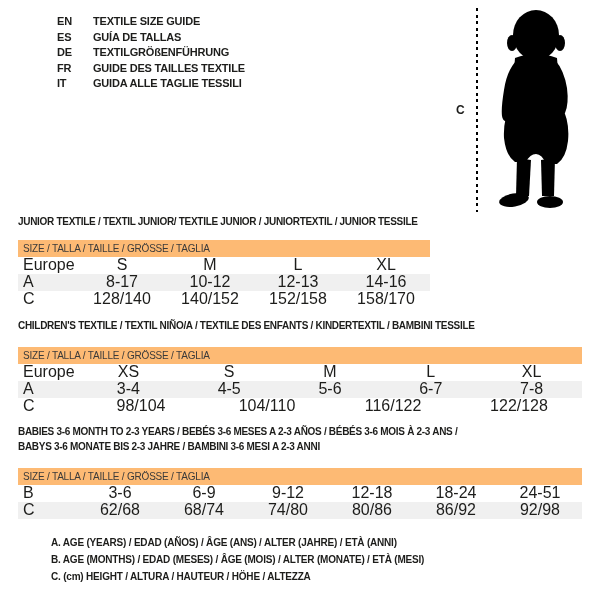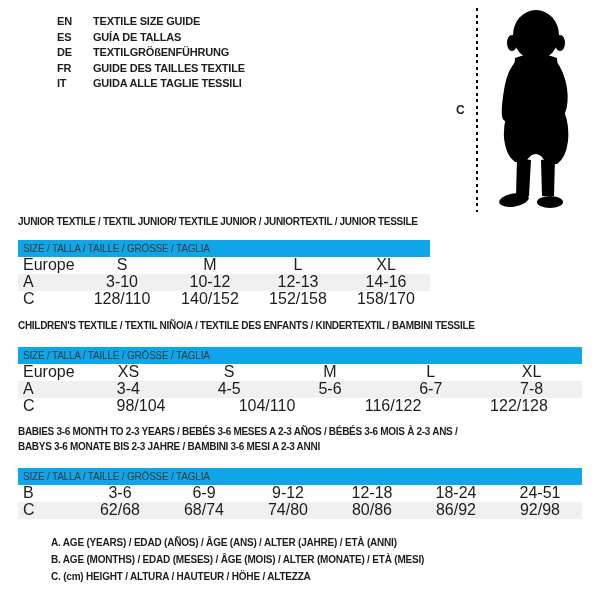--- a/index.html
+++ b/index.html
@@ -24,21 +24,21 @@
   .size-table{position:absolute;left:18px;}
   .t1{top:216px;width:412px;}
   .t2{top:320px;width:564px;}
   .t3{top:424px;width:564px;}
   .tbl-title{
     margin:0;font-size:10px;font-weight:bold;line-height:12px;
     letter-spacing:-0.3px;white-space:nowrap;
   }
   .t3 .tbl-title{line-height:15px;}
   .hdr-bar{
-    margin-top:12px;height:17px;line-height:17px;background:#0ea5e9;
+    margin-top:12px;height:17px;line-height:17px;background:#fdba74;
     font-size:10px;color:#3a3a3a;padding-left:5px;box-sizing:border-box;
     letter-spacing:-0.2px;
   }
   .t2 .hdr-bar{margin-top:15px;}
   .t3 .hdr-bar{margin-top:14px;}
   .tbody .trow{display:flex;height:17px;line-height:15px;font-size:16px;}
   .tbody .trow:nth-child(even){background:#f0f0f0;}
   .trow .lbl{flex:0 0 60px;padding-left:5px;box-sizing:border-box;}
   .trow .val{flex:1;text-align:center;}
   
@@ -99,28 +99,28 @@
     <div class="tbody">
       <div class="trow">
         <span class="lbl">Europe</span>
         <span class="val">S</span>
         <span class="val">M</span>
         <span class="val">L</span>
         <span class="val">XL</span>
       </div>
       <div class="trow">
         <span class="lbl">A</span>
-        <span class="val">3-10</span>
+        <span class="val">8-17</span>
         <span class="val">10-12</span>
         <span class="val">12-13</span>
         <span class="val">14-16</span>
       </div>
       <div class="trow">
         <span class="lbl">C</span>
-        <span class="val">128/110</span>
+        <span class="val">128/140</span>
         <span class="val">140/152</span>
         <span class="val">152/158</span>
         <span class="val">158/170</span>
       </div>
     </div>
   </section>
 
   <section class="size-table t2">
     <h2 class="tbl-title">CHILDREN'S TEXTILE / TEXTIL NIÑO/A / TEXTILE DES ENFANTS / KINDERTEXTIL / BAMBINI TESSILE</h2>
     <div class="hdr-bar">SIZE / TALLA / TAILLE / GRÖSSE / TAGLIA</div>

